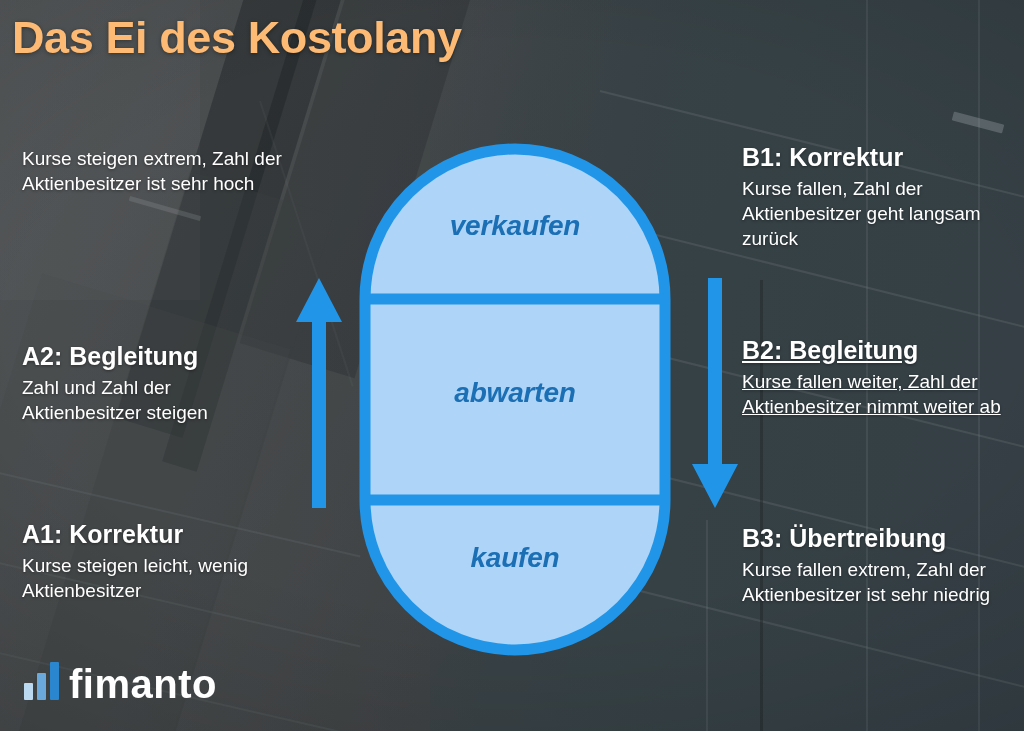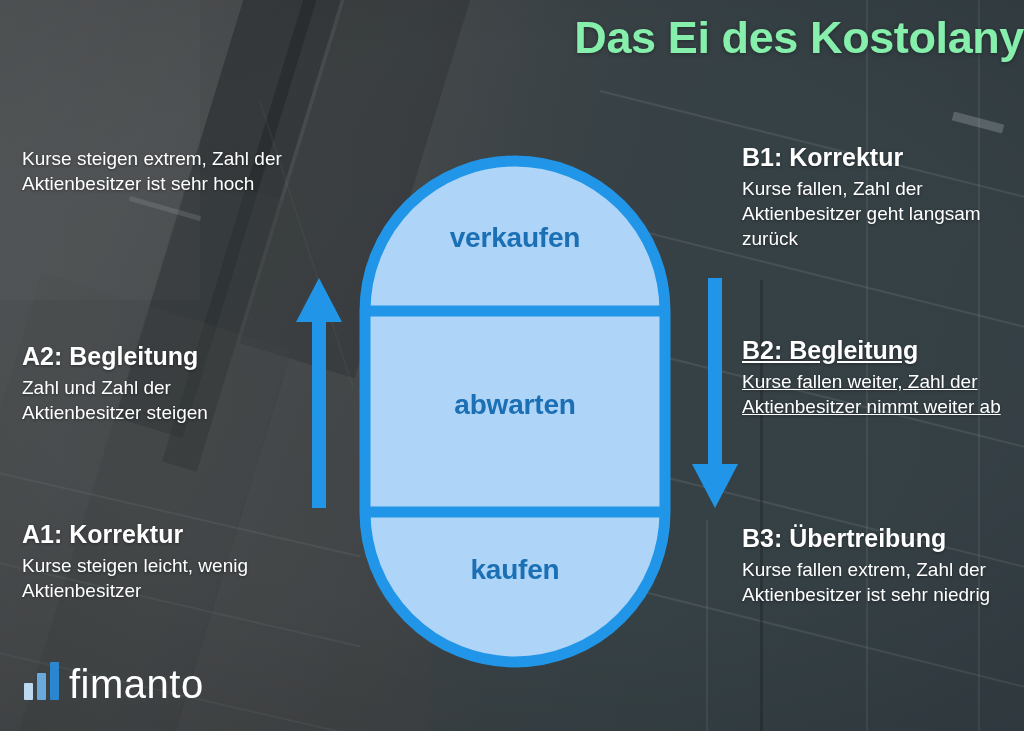--- a/index.html
+++ b/index.html
@@ -39,24 +39,25 @@
   #bg .shade { position:absolute; background:rgba(0,0,0,0.14); }
   #bg .vignette {
     position:absolute; inset:0;
     background:radial-gradient(120% 95% at 50% 45%, rgba(0,0,0,0) 40%, rgba(0,0,0,0.22) 100%);
   }
   #bg .tint { position:absolute; inset:0; background:rgba(62,66,68,0.26); }
 
   
   #title {
     position:absolute; top:12px; left:0; width:100%;
-    text-align:right; z-index:5;
-    color:#86efac; font-size:45px; font-weight:bold;
+    text-align:left; z-index:5;
+    color:#fdba74; font-size:45px; font-weight:bold;
     letter-spacing:-0.4px;
     text-shadow:0 1px 4px rgba(0,0,0,0.35);
+    padding-left:12px;
   }
 
   
   .block { position:absolute; z-index:5; color:#ffffff; }
   .block h3 {
     font-size:25px; font-weight:bold; line-height:1.15;
     margin-bottom:4px; text-shadow:0 1px 3px rgba(0,0,0,0.40);
     white-space:nowrap;
   }
   .block p {
@@ -69,22 +70,22 @@
 
   #blk-a3 { top:146px; }
   #blk-a2 { top:342px; }
   #blk-a1 { top:520px; }
   #blk-b1 { top:143px; }
   #blk-b2 { top:336px;text-decoration:underline; }
   #blk-b3 { top:524px; }
 
   
   #egg {
-    position:absolute; left:358px; top:154px;
-    width:314px; height:515px; z-index:4;
+    position:absolute; left:358px; top:142px;
+    width:314px; height:515px; z-index:4;font-style:italic;
   }
   #egg svg { display:block; }
   .egg-label {
     position:absolute; width:100%; text-align:center;
     color:#1b6fb5; font-weight:bold; font-size:28px;
     letter-spacing:-0.2px;
   }
   #lbl-verkaufen { top:68px; }
   #lbl-abwarten  { top:235px; }
   #lbl-kaufen    { top:400px; }
@@ -95,21 +96,21 @@
   #arrow-down { left:692px; top:278px; }
 
   
   #logo { position:absolute; left:24px; top:662px; z-index:6; display:flex; align-items:flex-end; }
   #logo .bars { display:flex; align-items:flex-end; gap:4px; margin-right:10px; margin-bottom:3px; }
   #logo .bars i { display:block; width:9px; border-radius:1px; }
   #logo .bars i.b1 { height:17px; background:#bcd9f2; }
   #logo .bars i.b2 { height:27px; background:#6aa9dc; }
   #logo .bars i.b3 { height:38px; background:#2a86cf; }
   #logo .wordmark {
-    color:#ffffff; font-size:40px; font-weight:400; line-height:0.95;
+    color:#ffffff; font-size:40px; font-weight:700; line-height:0.95;
     letter-spacing:0.5px;
   }
 </style>
 </head>
 <body>
 
 <div id="bg">
   <div class="base"></div>
   <div class="facade-right"></div>
 

